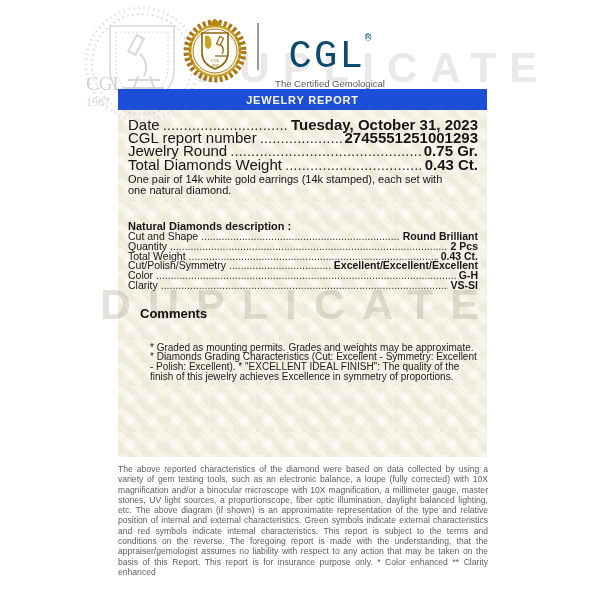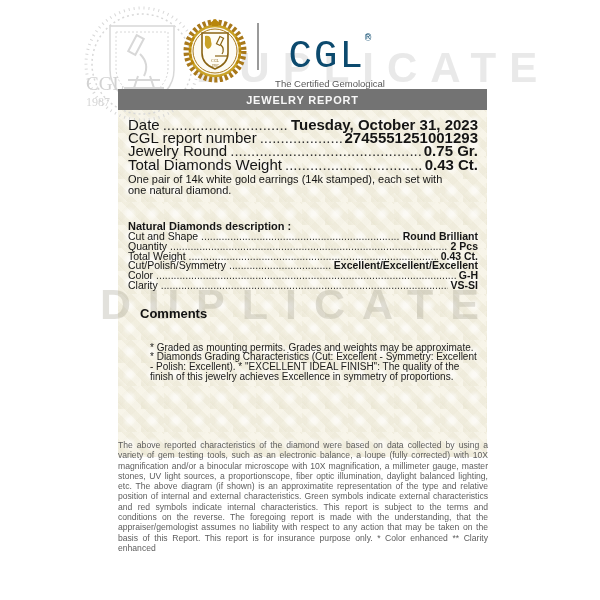--- a/index.html
+++ b/index.html
@@ -16,21 +16,21 @@
   
   .header{position:absolute;left:118px;top:15px;width:369px;height:74px;z-index:2;}
   .seal{position:absolute;left:64px;top:2px;width:66px;height:66px;}
   .divider{position:absolute;left:139px;top:8px;width:2px;height:47px;background:#9a9a9a;}
   .brand-block{position:absolute;left:147px;top:3px;width:130px;text-align:center;}
   .brand{font-family:Liberation Mono, monospace;font-size:39px;line-height:40px;color:#0c4a6e;letter-spacing:2px;}
   .brand sup{font-size:11px;vertical-align:26px;letter-spacing:0;}
   .subtitle{font-size:9.5px;line-height:10.5px;color:#585858;margin-top:2px;}
 
   
-  .bar{position:absolute;left:118px;top:89px;width:369px;height:21px;background:#737373;z-index:2;
+  .bar{position:absolute;left:118px;top:89px;width:369px;height:21px;background:#1d4ed8;z-index:2;
        display:flex;align-items:center;justify-content:center;}
   .bar span{color:#f7f7f7;font-size:11px;font-weight:bold;letter-spacing:0.8px;}
 
   
   .cream{position:absolute;left:118px;top:110px;width:369px;height:347px;z-index:0;
     background-color:#f2f0e2;
     background-image:
       radial-gradient(circle at 50% 50%, rgba(255,255,255,0.55) 2px, transparent 7px),
       radial-gradient(circle at 0% 100%, rgba(223,218,192,0.35) 3px, transparent 9px),
       repeating-linear-gradient(45deg, rgba(250,248,238,0.45) 0 7px, rgba(236,232,213,0.40) 7px 14px),
@@ -52,21 +52,21 @@
   .drow .lbl{white-space:nowrap;}
   .drow .leader{flex:1;overflow:hidden;white-space:nowrap;margin:0 3px;color:#333;}
   .drow .leader::after{content:"........................................................................................................................................................";}
   .drow .val{white-space:nowrap;font-weight:bold;}
 
   .comments-head{margin-top:15px;font-size:13px;font-weight:bold;color:#111;padding-left:12px;}
   .comments-body{margin-top:22px;padding-left:22px;width:352px;box-sizing:border-box;
        font-size:10px;line-height:9.7px;color:#1b1b1b;}
 
   
-  .disclaimer{position:absolute;left:118px;top:440px;width:370px;z-index:2;
+  .disclaimer{position:absolute;left:118px;top:464px;width:370px;z-index:2;
        font-size:8.6px;line-height:10.3px;color:#5d5d5d;text-align:justify;}
 </style>
 </head>
 <body>
 
 <div class="page">
 
   <div class="wm-layer">
     <svg class="wm-seal" width="120" height="160" viewBox="0 0 120 160">
       <g fill="none" stroke="#d8d8d8" stroke-width="1.5">

